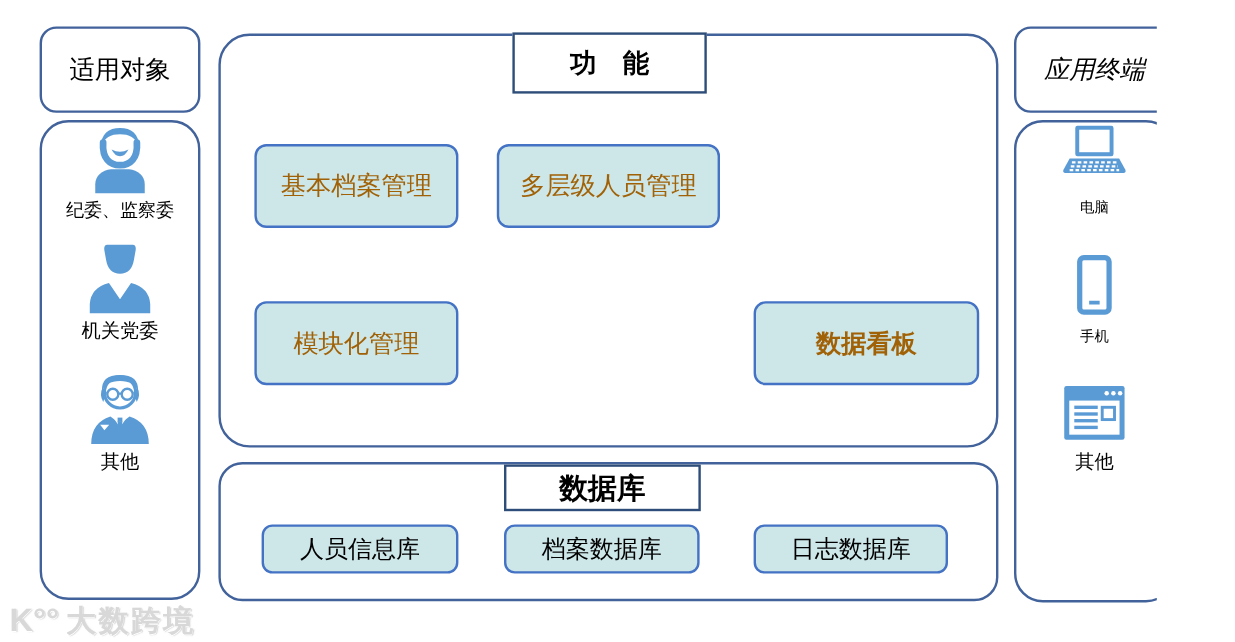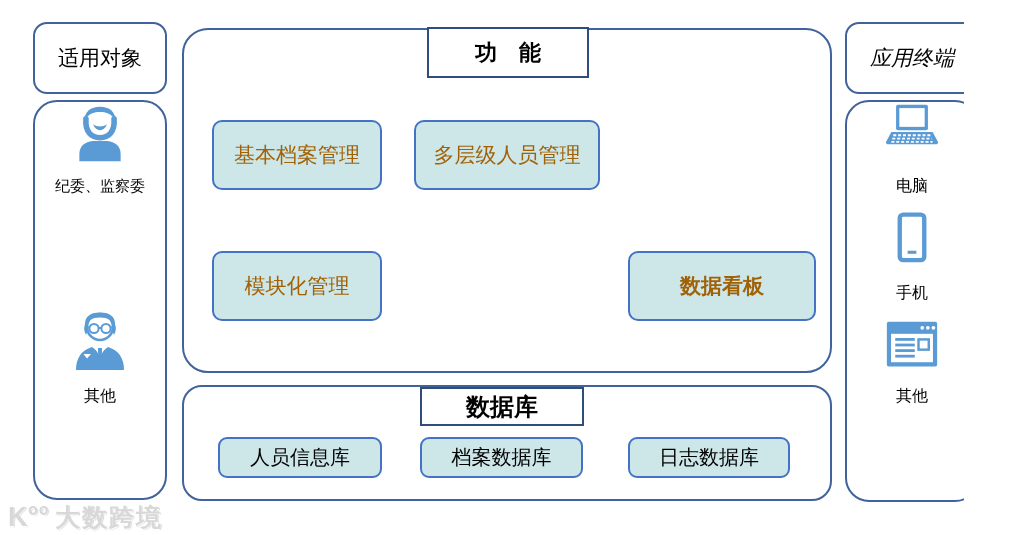--- a/index.html
+++ b/index.html
@@ -40,21 +40,21 @@
     background:var(--box-fill); border:2px solid var(--box-border); border-radius:10px;
     font-size:21px; color:#a16207; z-index:2;
   }
   .dbox {
     position:absolute; height:41px; top:437px; display:flex; align-items:center; justify-content:center;
     background:var(--box-fill); border:2px solid var(--box-border); border-radius:9px;
     font-size:20px; color:#000; z-index:2;
   }
   .person-item, .device-item {
     position:absolute; width:134px; display:flex; flex-direction:column;
-    align-items:center; gap:14px; z-index:2;
+    align-items:center; gap:3px; z-index:2;
   }
   .person-item .icon, .device-item .icon { color:var(--icon-blue); line-height:0; }
   .item-label { font-size:15px; color:#000; }
   .watermark {
     position:absolute; left:8px; top:501px; font-size:25px; letter-spacing:2px;
     color:#d8d8d8; text-shadow:0 1px 0 #ffffff, 1px 1px 1px rgba(160,160,160,.45);
     font-weight:bold; z-index:6; display:flex; align-items:baseline; gap:6px;
   }
   .wm-logo { font-size:27px; letter-spacing:0; }
 </style>
@@ -74,20 +74,29 @@
       <svg width="64" height="60" viewBox="0 0 64 64" fill="currentColor">
         <path d="M15,21 C15,9 22,4 32,4 C42,4 49,9 49,21 C46,12 40,9.5 32,9.5 C24,9.5 18,12 15,21 Z"></path>
         <path d="M17,17 C16,31 23,37 32,37 C41,37 48,31 47,17" fill="none" stroke="currentColor" stroke-width="6" stroke-linecap="round"></path>
         <path d="M24.5,23 Q32,27 39.5,23 Q36.5,29 32,29 Q27.5,29 24.5,23 Z"></path>
         <path d="M10,62 L10,54 C10,46 16,41.5 24,40.5 L40,40.5 C48,41.5 54,46 54,54 L54,62 Z"></path>
       </svg>
     </span>
     <span class="item-label">纪委、监察委</span>
   </div>
 
+  <div class="person-item" style="left:33px; top:201px;">
+    <span class="icon">
+      <svg width="64" height="62" viewBox="0 0 64 64" fill="currentColor">
+        <path d="M21,3 L43,3 Q46,3 45.5,7.5 L44,16 Q42,28 32,28 Q22,28 20,16 L18.5,7.5 Q18,3 21,3 Z"></path>
+        <path d="M6,62 L6,54 Q7,40 22.5,36 L32,50 L41.5,36 Q57,40 58,54 L58,62 Z"></path>
+      </svg>
+    </span>
+    <span class="item-label" style="font-size:16px;">机关党委</span>
+  </div>
 
   <div class="person-item" style="left:33px; top:308px;">
     <span class="icon">
       <svg width="64" height="64" viewBox="0 0 64 64" fill="currentColor">
         <circle cx="32" cy="19" r="13" fill="#ffffff" stroke="currentColor" stroke-width="2.6"></circle>
         <path d="M17,18 Q16,4.5 32,4.5 Q48,4.5 47,18 Q44,9.5 32,9.5 Q20,9.5 17,18 Z"></path>
         <path d="M17.5,15 Q14.5,21 18,27 L21,19 Z"></path>
         <path d="M46.5,15 Q49.5,21 46,27 L43,19 Z"></path>
         <circle cx="26" cy="20.5" r="4.6" fill="none" stroke="currentColor" stroke-width="2"></circle>
         <circle cx="38" cy="20.5" r="4.6" fill="none" stroke="currentColor" stroke-width="2"></circle>
@@ -147,31 +156,31 @@
     <span class="icon">
       <svg width="64" height="60" viewBox="0 0 64 64" fill="currentColor">
         <rect x="15" y="3" width="34" height="27" rx="2"></rect>
         <rect x="18.5" y="6.5" width="27" height="20" fill="#ffffff"></rect>
         <path d="M10,32 L54,32 L59.5,42 Q60.8,45 56.5,45 L7.5,45 Q3.2,45 4.5,42 Z"></path>
         <line x1="12" y1="35.5" x2="52" y2="35.5" stroke="#ffffff" stroke-width="2" stroke-dasharray="3.2,2"></line>
         <line x1="11" y1="39" x2="53" y2="39" stroke="#ffffff" stroke-width="2" stroke-dasharray="3.2,2"></line>
         <line x1="10" y1="42.5" x2="54" y2="42.5" stroke="#ffffff" stroke-width="2" stroke-dasharray="3.2,2"></line>
       </svg>
     </span>
-    <span class="item-label" style="font-size:16px;">电脑</span>
+    <span class="item-label" style="font-size:12px;">电脑</span>
   </div>
 
   <div class="device-item" style="left:845px; top:211px;">
     <span class="icon">
       <svg width="56" height="58" viewBox="0 0 64 64" fill="none" stroke="currentColor">
         <rect x="18" y="3" width="28" height="52" rx="4" stroke-width="5"></rect>
         <line x1="27" y1="46" x2="37" y2="46" stroke-width="3.5"></line>
       </svg>
     </span>
-    <span class="item-label" style="font-size:16px;">手机</span>
+    <span class="item-label" style="font-size:12px;">手机</span>
   </div>
 
   <div class="device-item" style="left:845px; top:318px;">
     <span class="icon">
       <svg width="60" height="54" viewBox="0 0 64 58" fill="currentColor">
         <rect x="5" y="4" width="54" height="48" rx="2"></rect>
         <circle cx="43" cy="10.5" r="2" fill="#ffffff"></circle>
         <circle cx="49" cy="10.5" r="2" fill="#ffffff"></circle>
         <circle cx="55" cy="10.5" r="2" fill="#ffffff"></circle>
         <rect x="9.5" y="17" width="45" height="30.5" fill="#ffffff"></rect>

